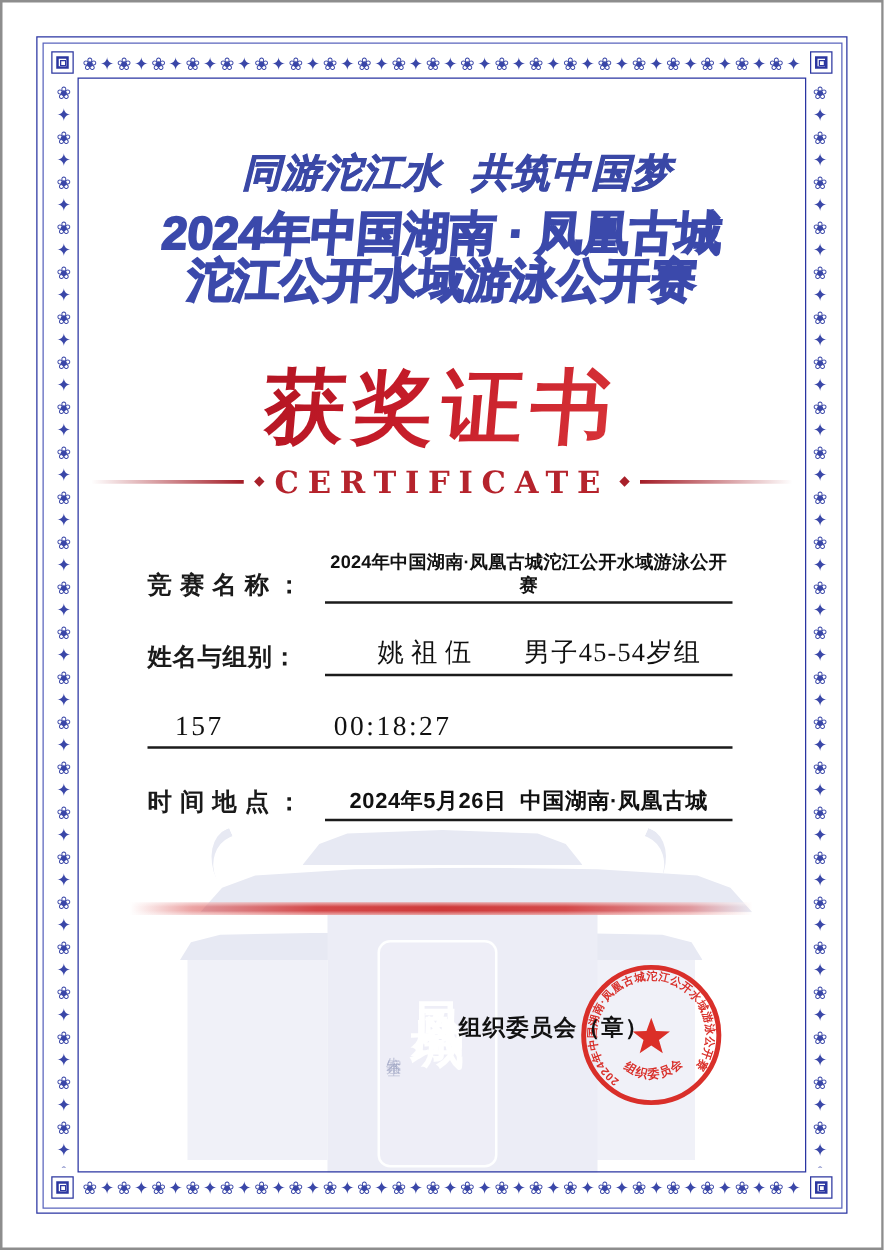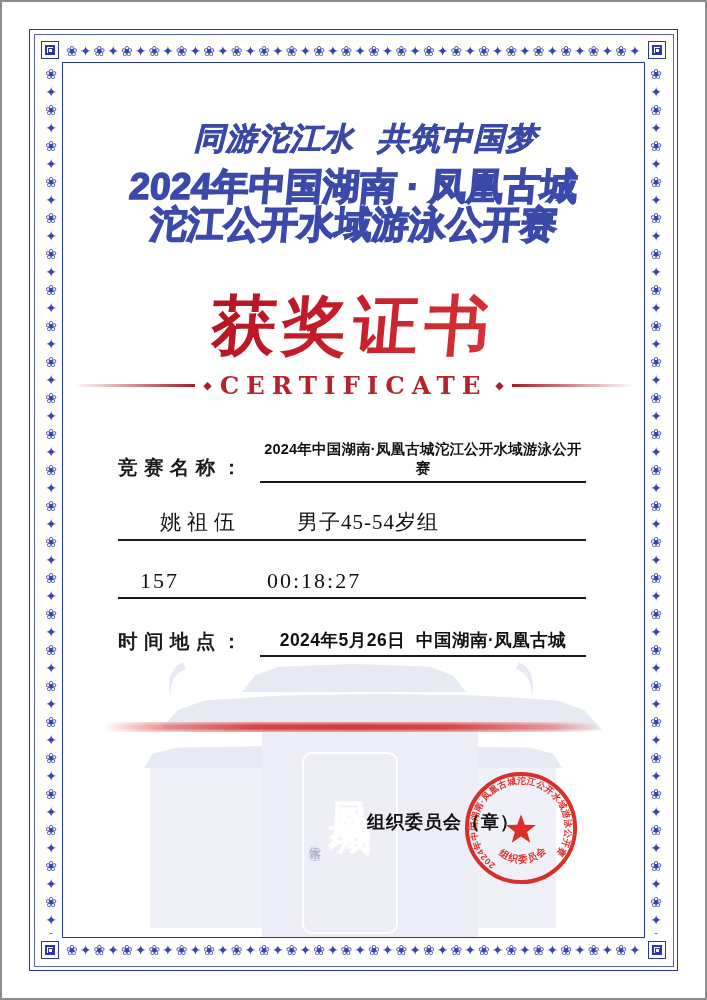--- a/index.html
+++ b/index.html
@@ -75,21 +75,21 @@
 
   
   .fields{position:absolute;left:118px;top:425px;width:468px;z-index:3;}
   .row{height:58px;display:flex;align-items:flex-end;}
   .flabel{width:142px;flex:none;font-weight:bold;font-size:19.5px;color:#1a1a1a;
      white-space:pre;padding-bottom:2px;letter-spacing:0.5px;}
   .fvalue{flex:1;border-bottom:2.2px solid #1b1b1b;padding-bottom:3px;color:#111;}
   .v1{text-align:center;font-size:14.5px;font-weight:bold;letter-spacing:0.2px;}
   .v2{display:flex;font-family:"Liberation Serif", serif;font-size:21px;}
   .v2 .nm{margin-left:42px;letter-spacing:6px;}
-  .v2 .gp{margin-left:56px;letter-spacing:1px;}
+  .v2 .gp{margin-left:36px;letter-spacing:1px;}
   .v3{display:flex;font-family:"Liberation Serif", serif;font-size:22px;}
   .v3 .rk{margin-left:22px;letter-spacing:2px;}
   .v3 .tm{margin-left:88px;letter-spacing:2px;}
   .v4{text-align:center;font-size:17.5px;font-weight:bold;white-space:pre;letter-spacing:0.5px;}
 
   
   .divider{position:absolute;left:104px;top:722px;width:498px;height:10px;z-index:2;
     background:
      linear-gradient(180deg,rgba(255,255,255,.55) 0%,rgba(255,255,255,0) 35%,rgba(255,255,255,0) 65%,rgba(255,255,255,.55) 100%),
      linear-gradient(90deg,rgba(216,72,72,0) 0%,rgba(216,72,72,.5) 10%,rgba(210,55,55,.9) 30%,#cf3a3a 50%,rgba(210,55,55,.9) 70%,rgba(216,72,72,.5) 90%,rgba(216,72,72,0) 100%);}
@@ -164,20 +164,21 @@
     <span class="cdiamond">◆</span>
     <span class="cline cline-r"></span>
   </div>
 
   <div class="fields">
     <div class="row">
       <span class="flabel">竞 赛 名 称 ：</span>
       <span class="fvalue v1">2024年中国湖南·凤凰古城沱江公开水域游泳公开赛</span>
     </div>
     <div class="row">
+      <span class="flabel">姓名与组别：</span>
       <span class="fvalue v2">
         <span class="nm">姚祖伍</span>
         <span class="gp">男子45-54岁组</span>
       </span>
     </div>
     <div class="row">
       <span class="fvalue v3">
         <span class="rk">157</span>
         <span class="tm">00:18:27</span>
       </span>

